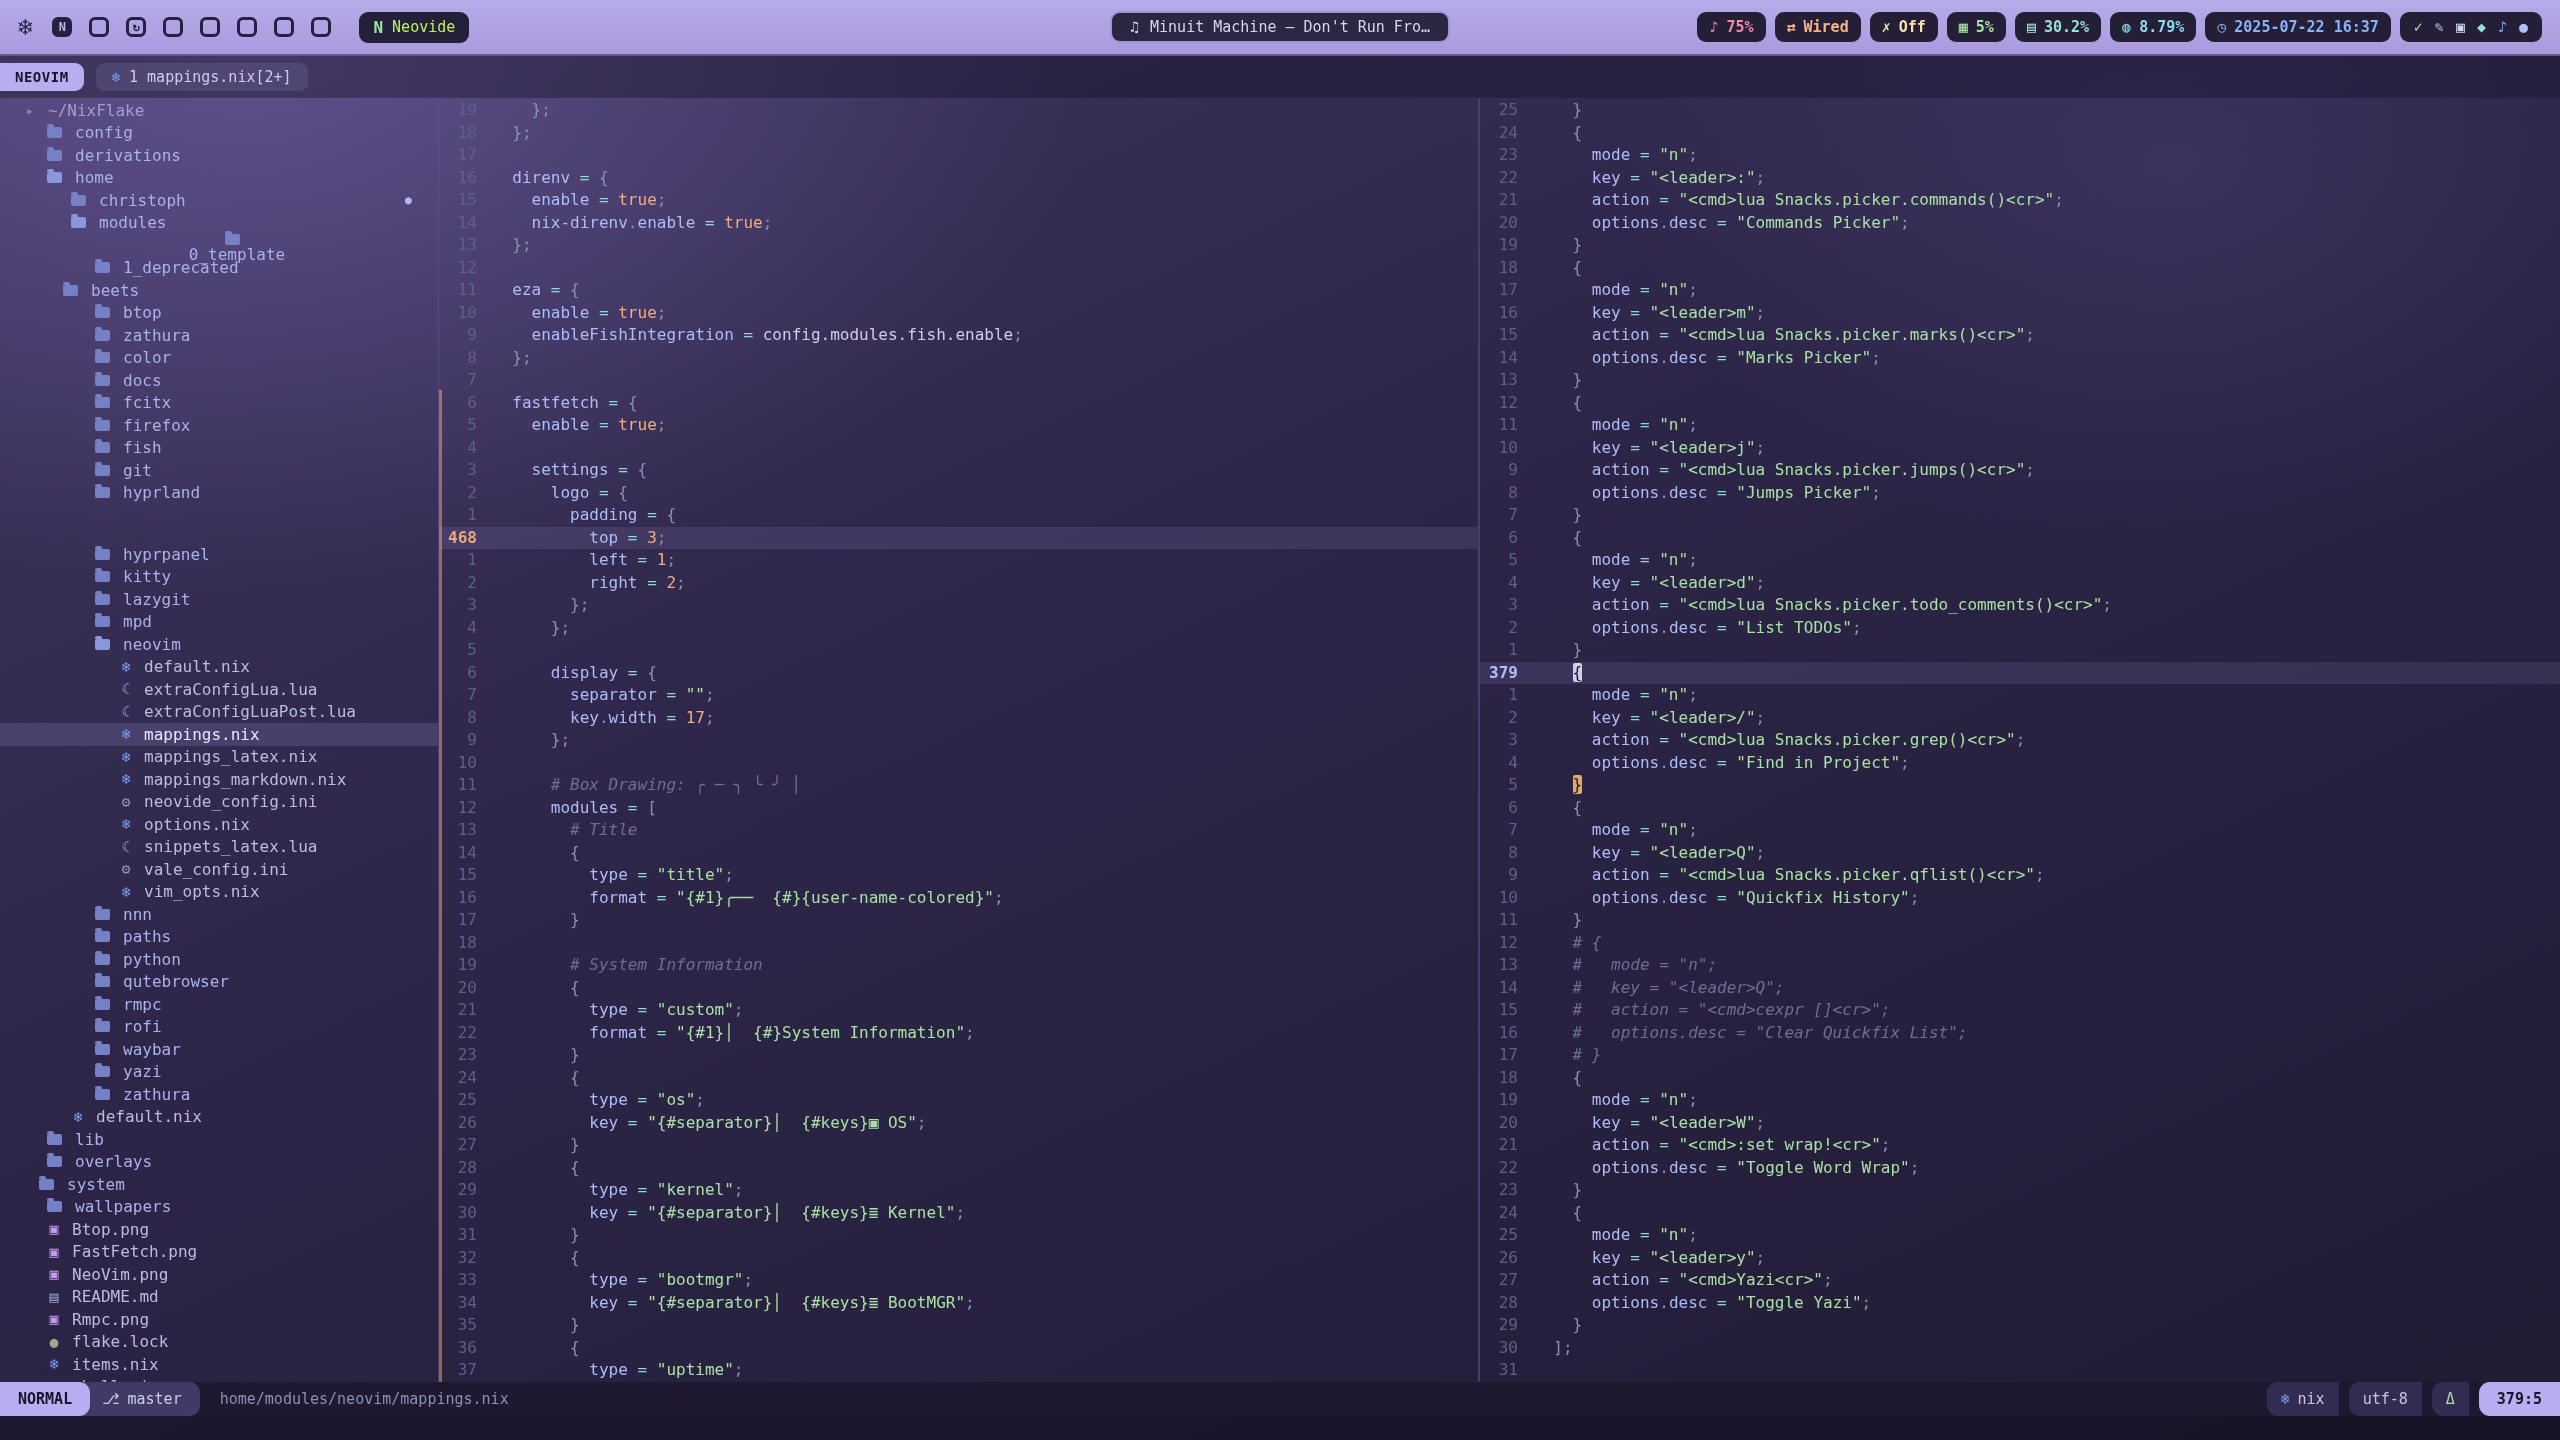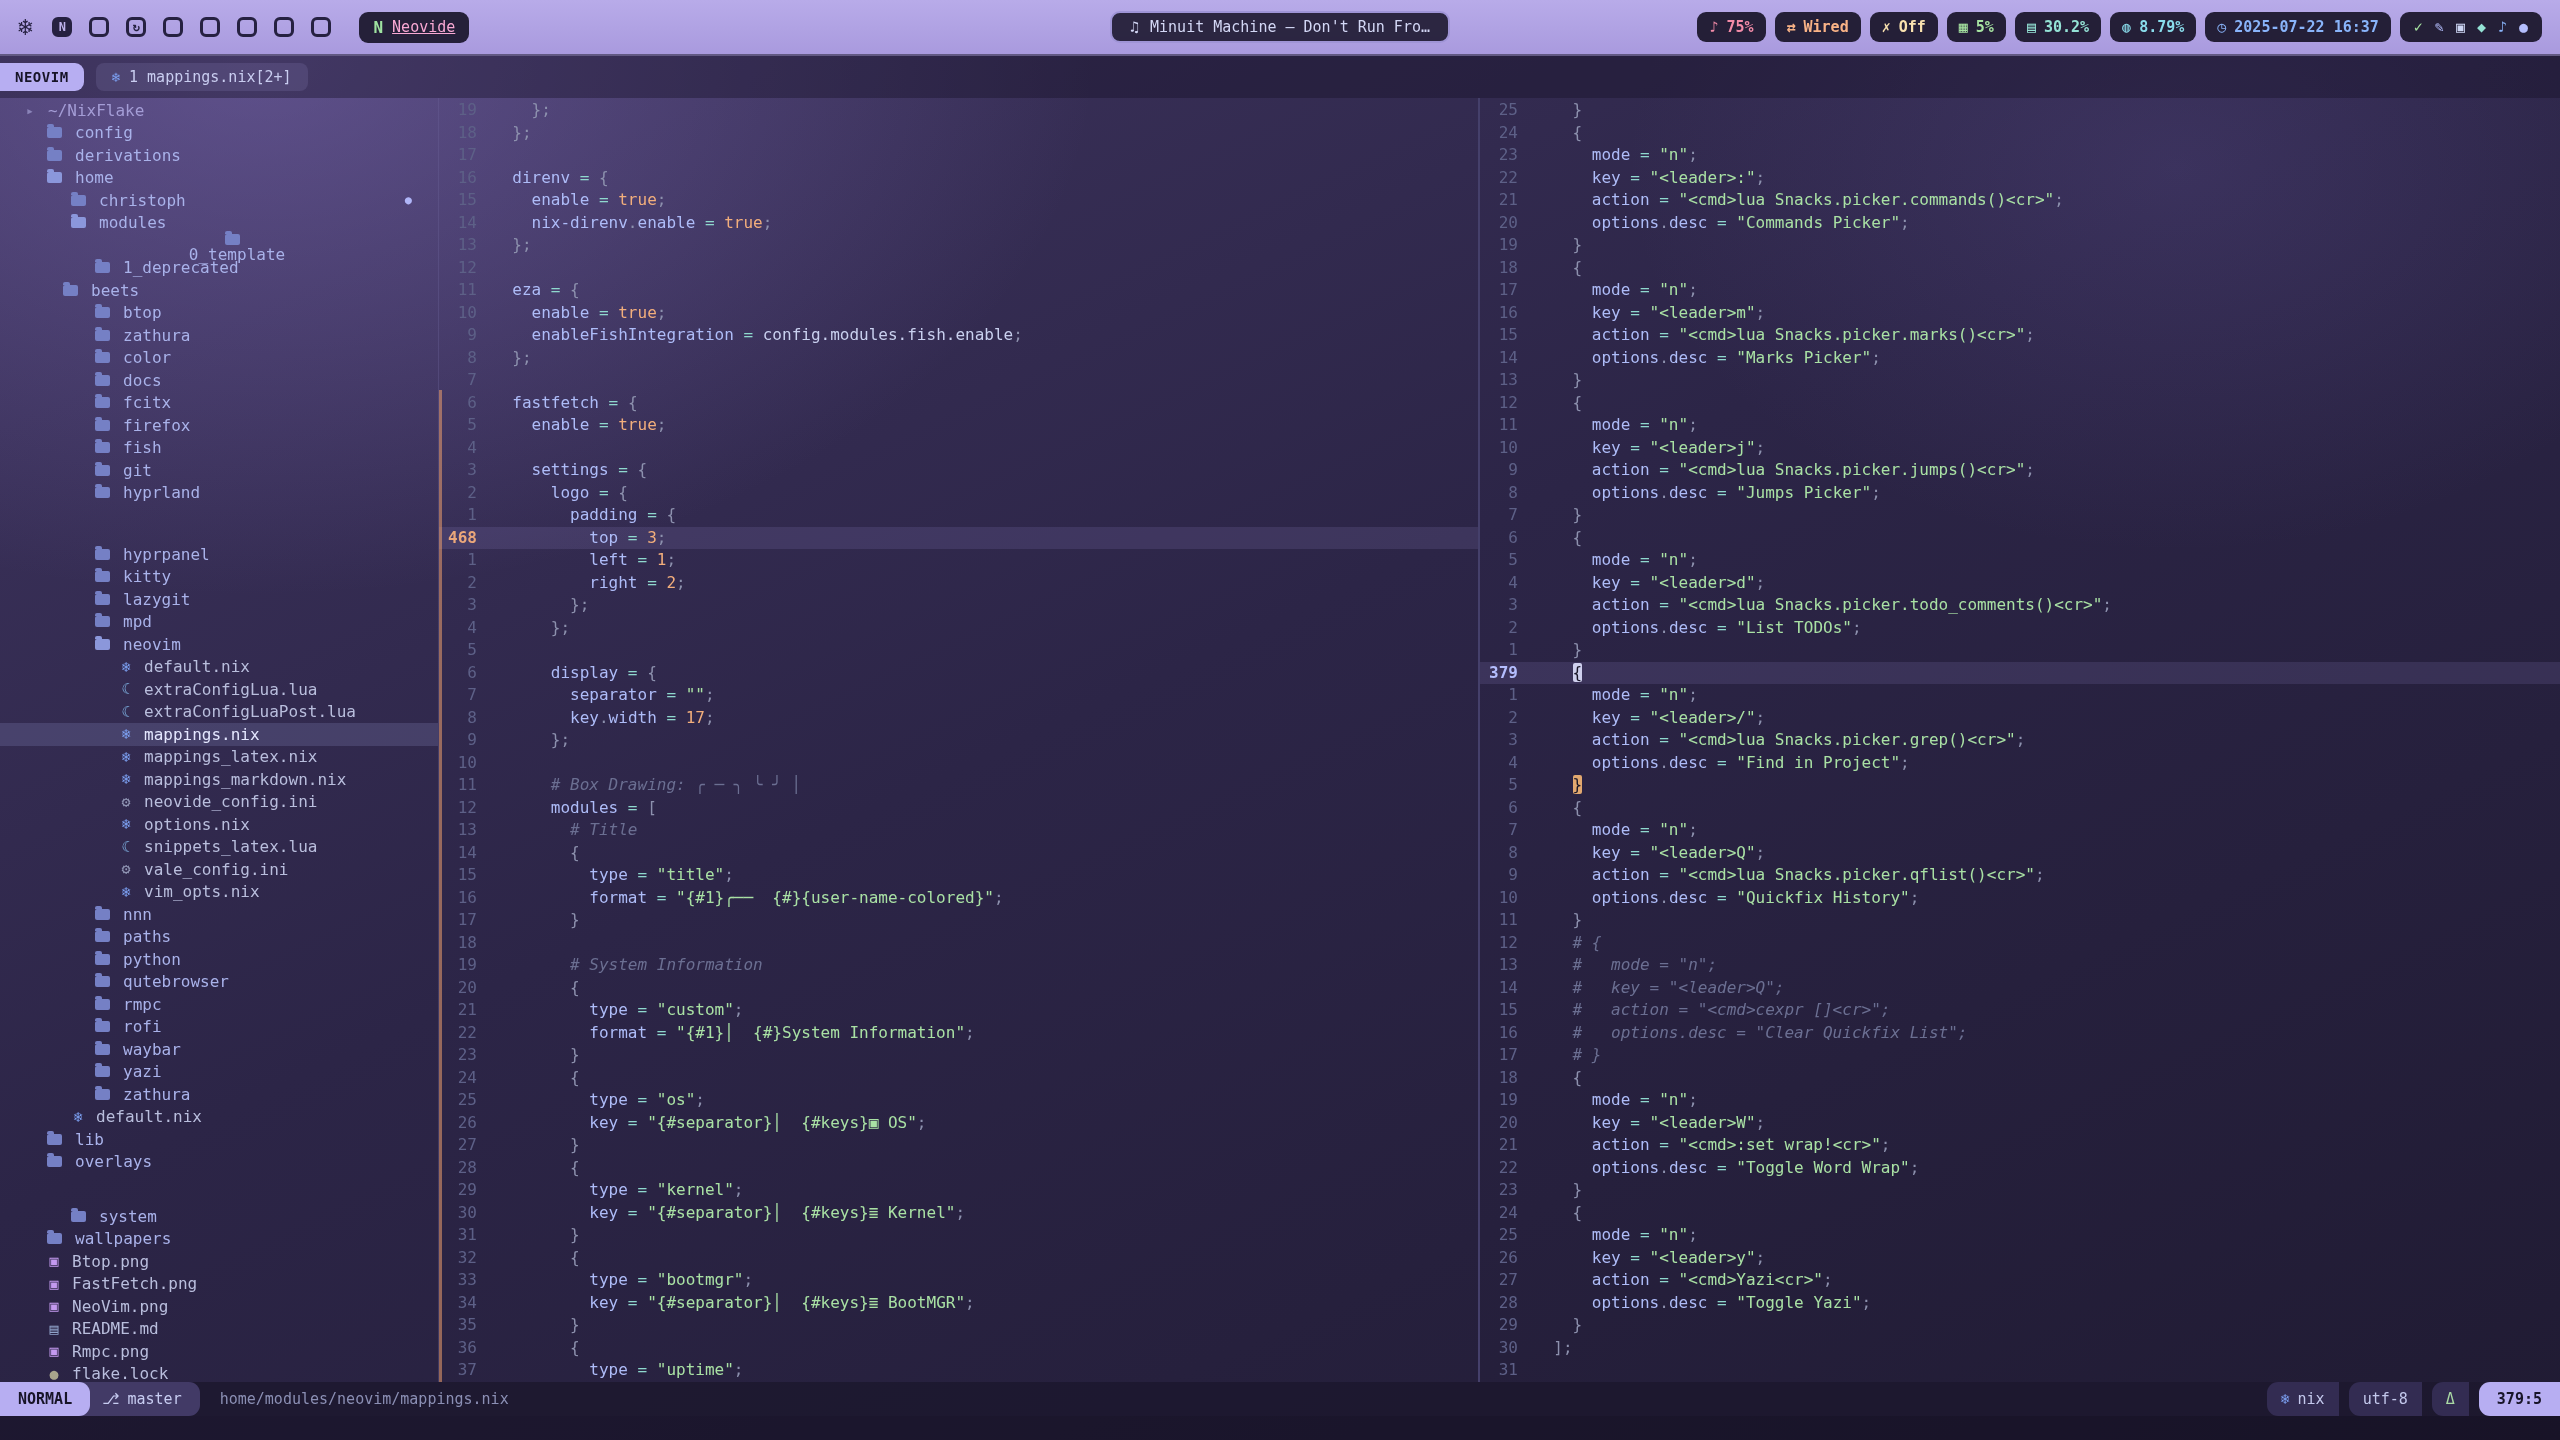--- a/index.html
+++ b/index.html
@@ -14,21 +14,21 @@
   .bar-left { display:flex; align-items:center; gap:20px; }
   .nixlogo { font-size:24px; color:#262141; font-weight:700; cursor:default; }
   .workspaces { display:flex; gap:17px; align-items:center; }
   .ws { width:20px; height:20px; border:3px solid #262141; border-radius:6px;
         display:flex; align-items:center; justify-content:center;
         font-size:12px; font-weight:700; color:#262141; }
   .ws-active { background:#262141; color:#beb2ec; }
   .app-pill { display:flex; align-items:center; gap:9px; background:rgba(25,21,42,.92);
               border-radius:9px; padding:6px 14px; margin-left:8px; }
   .app-ic { color:#9fe3a1; font-weight:700; font-size:16px; }
-  .app-nm { color:#f9a8d4; font-size:15px;text-decoration:underline; }
+  .app-nm { color:#bef264; font-size:15px; }
   .bar-center { position:absolute; left:50%; top:50%; transform:translate(-50%,-50%); }
   .music-pill { display:flex; align-items:center; gap:11px; border:2px solid #9f94d6;
                 background:rgba(25,21,42,.88); border-radius:10px; padding:5px 18px;
                 color:#d3d7f5; font-size:15px; white-space:nowrap; }
   .bar-right { margin-left:auto; display:flex; align-items:center; gap:9px; }
   .modules { display:flex; gap:9px; }
   .mod { display:flex; align-items:center; gap:8px; background:rgba(24,20,40,.92);
          border-radius:9px; padding:6px 12px; font-size:15px; font-weight:700;
          white-space:nowrap; }
   .tray-pill { display:flex; align-items:center; gap:12px; background:rgba(24,20,40,.92);
@@ -236,21 +236,21 @@
             <div class="trow" style="padding-left: 92px;"><span class="ti ti-folder"></span><span class="tl tl-folder">python</span></div>
             <div class="trow" style="padding-left: 92px;"><span class="ti ti-folder"></span><span class="tl tl-folder">qutebrowser</span></div>
             <div class="trow" style="padding-left: 92px;"><span class="ti ti-folder"></span><span class="tl tl-folder">rmpc</span></div>
             <div class="trow" style="padding-left: 92px;"><span class="ti ti-folder"></span><span class="tl tl-folder">rofi</span></div>
             <div class="trow" style="padding-left: 92px;"><span class="ti ti-folder"></span><span class="tl tl-folder">waybar</span></div>
             <div class="trow" style="padding-left: 92px;"><span class="ti ti-folder"></span><span class="tl tl-folder">yazi</span></div>
             <div class="trow" style="padding-left: 92px;"><span class="ti ti-folder"></span><span class="tl tl-folder">zathura</span></div>
             <div class="trow" style="padding-left: 68px;"><span class="ti ti-nix">❄</span><span class="tl tl-nix">default.nix</span></div>
             <div class="trow" style="padding-left: 44px;"><span class="ti ti-folder"></span><span class="tl tl-folder">lib</span></div>
             <div class="trow" style="padding-left: 44px;"><span class="ti ti-folder"></span><span class="tl tl-folder">overlays</span></div>
-            <div class="trow" style="padding-left: 68px; margin-top: 32px;"><span class="ti ti-folder"></span><span class="tl tl-folder">system</span></div>
+            <div class="trow" style="padding-left: 36px;"><span class="ti ti-folder"></span><span class="tl tl-folder">system</span></div>
             <div class="trow" style="padding-left: 44px; text-align: right;"><span class="ti ti-folder"></span><span class="tl tl-folder">wallpapers</span></div>
             <div class="trow" style="padding-left: 44px;"><span class="ti ti-img">▣</span><span class="tl tl-img">Btop.png</span></div>
             <div class="trow" style="padding-left: 44px;"><span class="ti ti-img">▣</span><span class="tl tl-img">FastFetch.png</span></div>
             <div class="trow" style="padding-left: 44px;"><span class="ti ti-img">▣</span><span class="tl tl-img">NeoVim.png</span></div>
             <div class="trow" style="padding-left: 44px;"><span class="ti ti-md">▤</span><span class="tl tl-md">README.md</span></div>
             <div class="trow" style="padding-left: 44px;"><span class="ti ti-img">▣</span><span class="tl tl-img">Rmpc.png</span></div>
             <div class="trow" style="padding-left: 44px;"><span class="ti ti-lock">●</span><span class="tl tl-lock">flake.lock</span></div>
             <div class="trow" style="padding-left: 44px;"><span class="ti ti-nix">❄</span><span class="tl tl-nix">items.nix</span></div>
             <div class="trow" style="padding-left: 44px;"><span class="ti ti-nix">❄</span><span class="tl tl-nix">shell.nix</span></div>
           </div>

